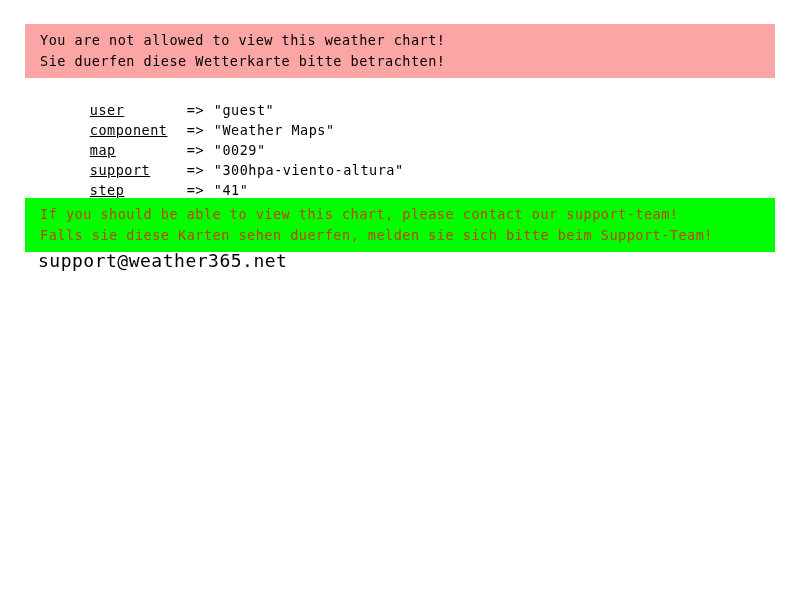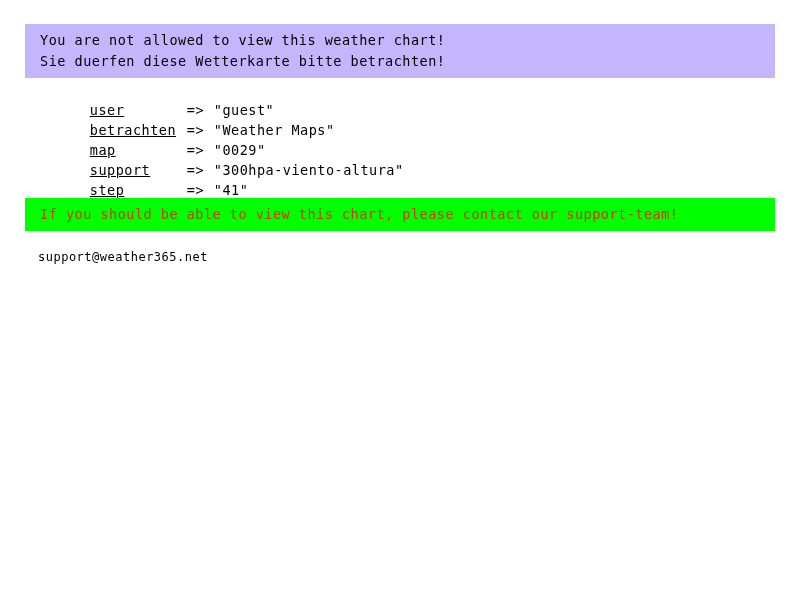--- a/index.html
+++ b/index.html
@@ -26,21 +26,21 @@
     width: 750px;
     box-sizing: border-box;
     padding: 6px 0 6px 15px;
     font-size: 13.5px;
     line-height: 21px;
     letter-spacing: 0.5px;
     white-space: nowrap;
   }
   .banner-error {
     top: 24px;
-    background: #c4b5fd;
+    background: #fca5a5;
     color: #000000;
   }
   .banner-ok {
     top: 198px;
     background: #00ff00;
     color: #c2410c;
   }
   .banner-line {
     display: block;
   }
@@ -67,21 +67,21 @@
     width: 27px;
   }
   .param-val {
     display: inline;
   }
   .footer {
     position: absolute;
     top: 250px;
     left: 38px;
     width: 736px;
-    font-size: 12px;
+    font-size: 18px;
     letter-spacing: 0.5px;
     display: flex;
     justify-content: space-between;
     white-space: nowrap;
   }
 </style>
 </head>
 <body>
 
 <div class="page">
@@ -89,34 +89,35 @@
   <div class="banner banner-error">
     <span class="banner-line">You are not allowed to view this weather chart!</span>
     <span class="banner-line">Sie duerfen diese Wetterkarte bitte betrachten!</span>
   </div>
 
   <div class="params">
     <span class="param-row">
       <span class="param-key">user</span><span class="param-arrow">=&gt;</span><span class="param-val">"guest"</span>
     </span>
     <span class="param-row">
-      <span class="param-key">betrachten</span><span class="param-arrow">=&gt;</span><span class="param-val">"Weather Maps"</span>
+      <span class="param-key">component</span><span class="param-arrow">=&gt;</span><span class="param-val">"Weather Maps"</span>
     </span>
     <span class="param-row">
       <span class="param-key">map</span><span class="param-arrow">=&gt;</span><span class="param-val">"0029"</span>
     </span>
     <span class="param-row">
       <span class="param-key">support</span><span class="param-arrow">=&gt;</span><span class="param-val">"300hpa-viento-altura"</span>
     </span>
     <span class="param-row">
       <span class="param-key">step</span><span class="param-arrow">=&gt;</span><span class="param-val">"41"</span>
     </span>
   </div>
 
   <div class="banner banner-ok">
     <span class="banner-line">If you should be able to view this chart, please contact our support-team!</span>
+    <span class="banner-line">Falls sie diese Karten sehen duerfen, melden sie sich bitte beim Support-Team!</span>
   </div>
 
   <div class="footer">
     <span>support@weather365.net</span>
   </div>
 
 </div>
 
 </body></html>

